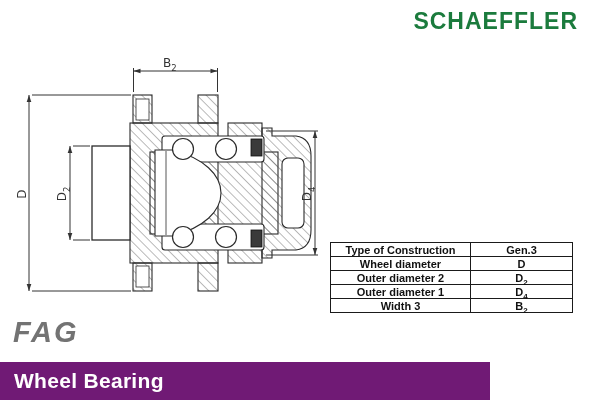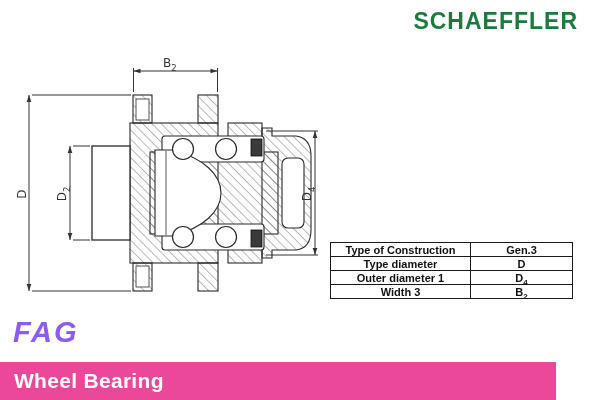--- a/index.html
+++ b/index.html
@@ -28,25 +28,25 @@
     text-align:center;vertical-align:middle;
     height:13px;padding:0 2px;white-space:nowrap;
   }
   .spec-table td.c1{width:135px;}
   .spec-table td.c2{width:97px;}
   .sub{font-size:8px;vertical-align:sub;line-height:0;}
   
   .fag{
     position:absolute;left:13px;top:316px;
     font-size:29px;font-weight:800;font-style:italic;
-    letter-spacing:2px;color:#8b5cf6;
+    letter-spacing:2px;color:#737373;
   }
   .banner{
-    position:absolute;left:0;top:362px;width:556px;height:38px;
-    background:#ec4899;
+    position:absolute;left:0;top:362px;width:490px;height:38px;
+    background:#701a75;
   }
   .banner-title{
     position:absolute;left:14px;top:0;height:38px;line-height:38px;
     color:#ffffff;font-size:21px;font-weight:bold;letter-spacing:0.3px;
   }
 </style>
 </head>
 <body>
 
 <div class="schaeffler">SCHAEFFLER</div>
@@ -133,22 +133,26 @@
 </svg>
 </div>
 
 <table class="spec-table">
   <tbody>
     <tr>
       <td class="c1">Type of Construction</td>
       <td class="c2"><span>Gen.3</span><span class="sub"></span></td>
     </tr>
     <tr>
-      <td class="c1">Type diameter</td>
+      <td class="c1">Wheel diameter</td>
       <td class="c2"><span>D</span><span class="sub"></span></td>
+    </tr>
+    <tr>
+      <td class="c1">Outer diameter 2</td>
+      <td class="c2"><span>D</span><span class="sub">2</span></td>
     </tr>
     <tr>
       <td class="c1">Outer diameter 1</td>
       <td class="c2"><span>D</span><span class="sub">4</span></td>
     </tr>
     <tr>
       <td class="c1">Width 3</td>
       <td class="c2"><span>B</span><span class="sub">2</span></td>
     </tr>
   </tbody>

